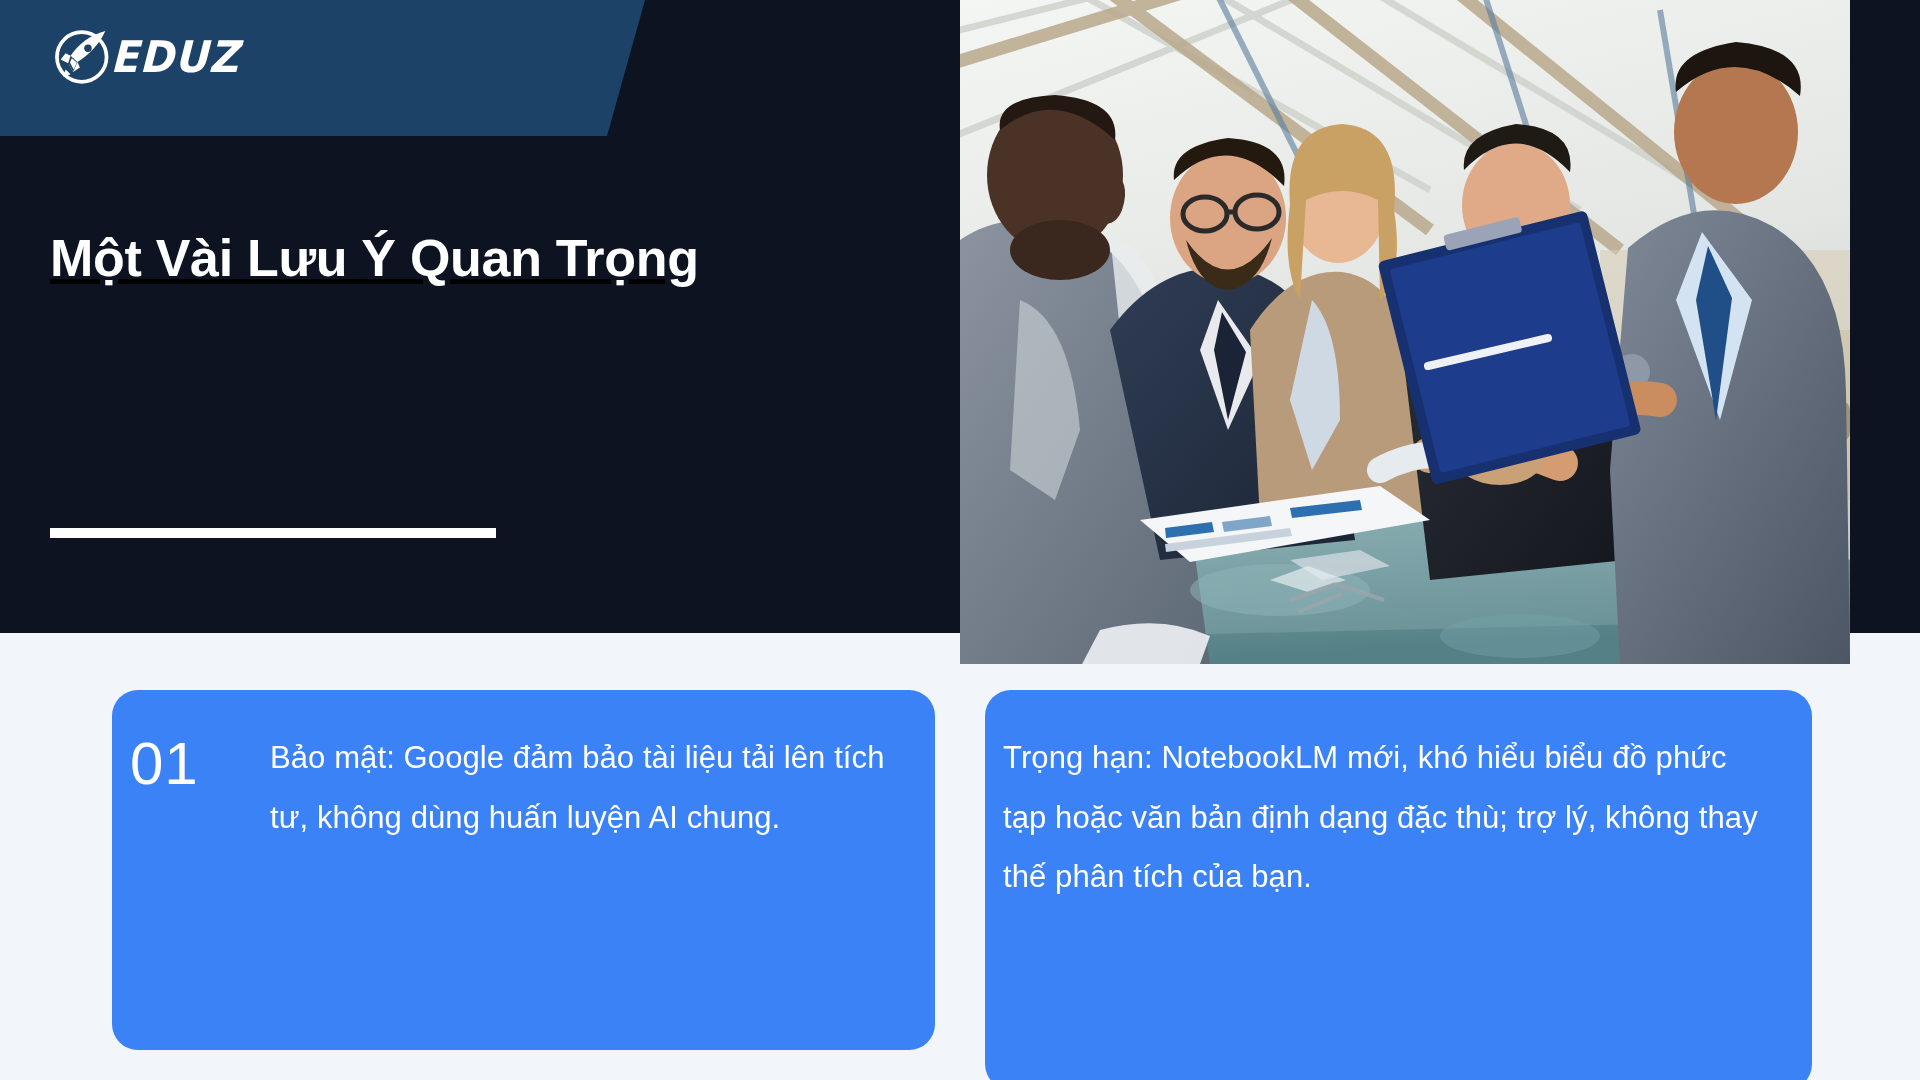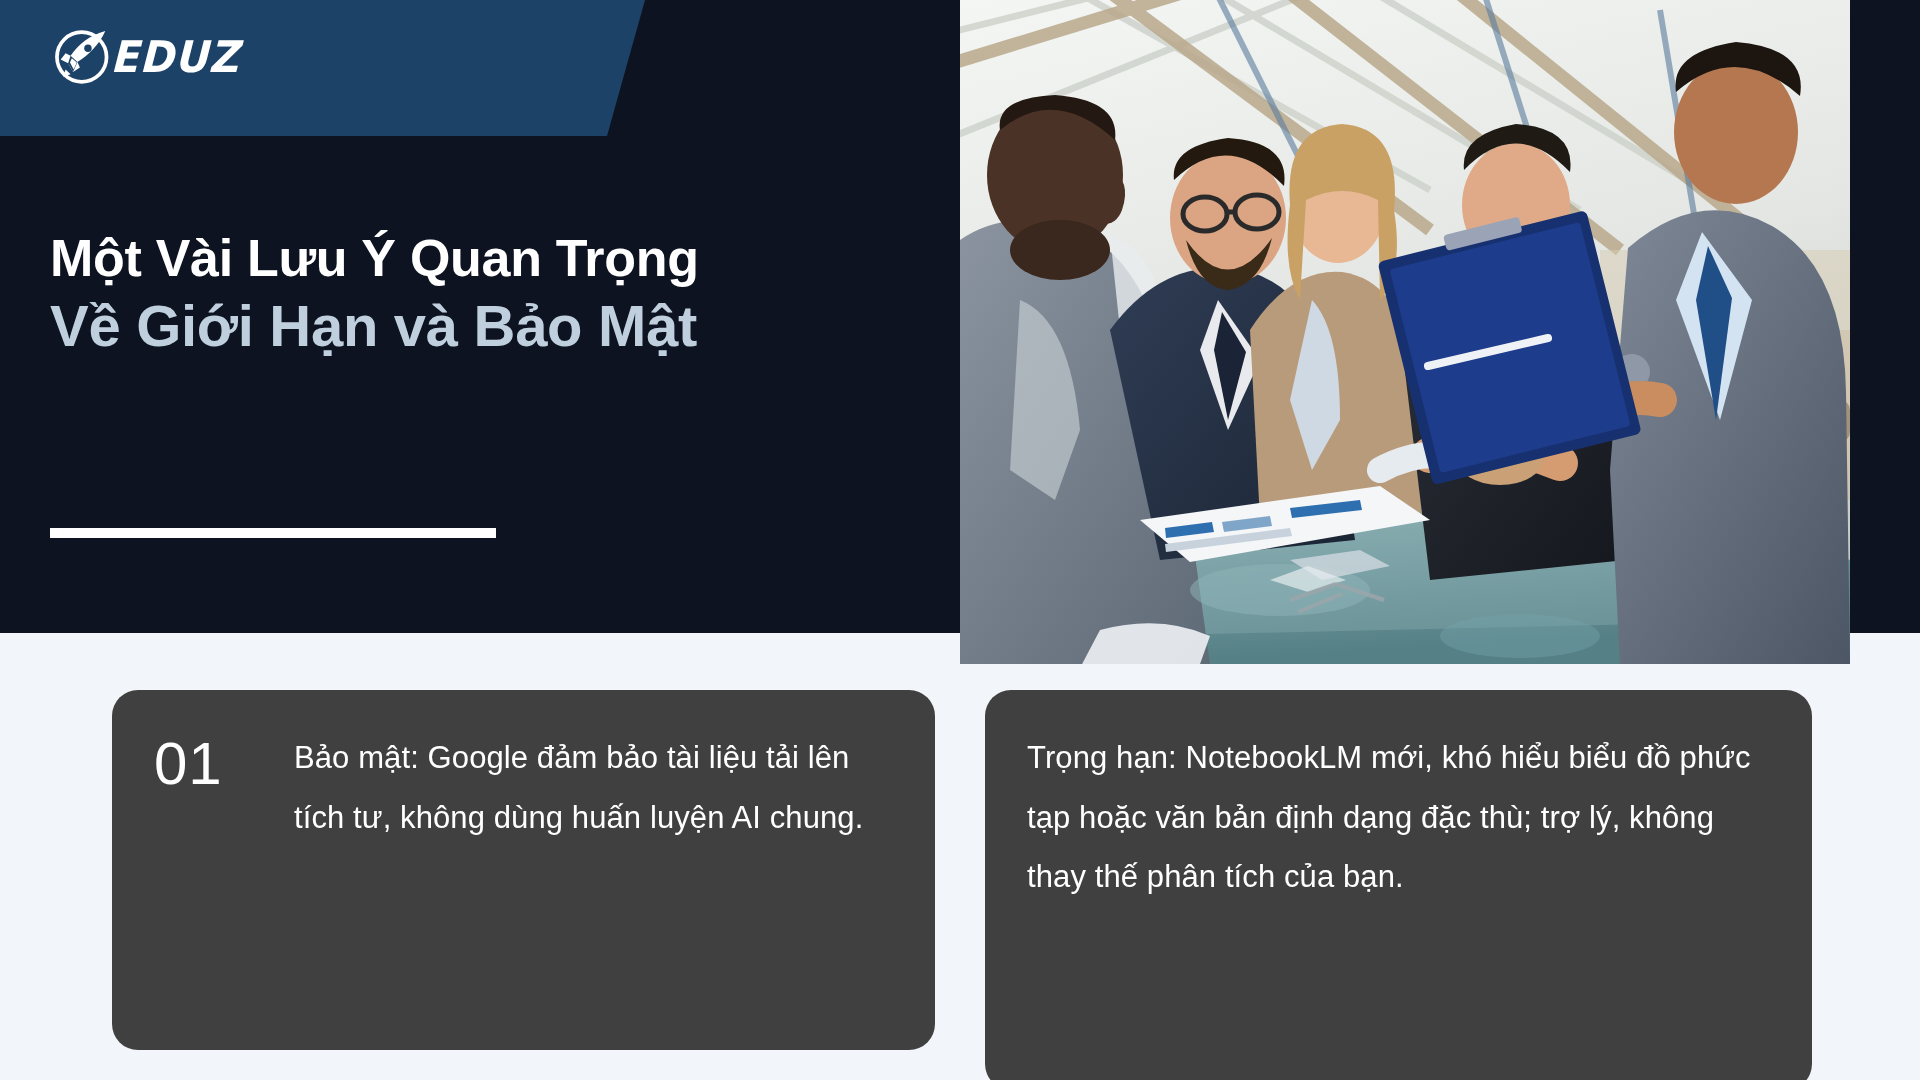--- a/index.html
+++ b/index.html
@@ -68,20 +68,21 @@
     transform: skewX(-4deg) scaleY(1.06);
     margin-left: -4px;
   }
 
   
   .title-block {
     position: absolute;
     left: 50px;
     top: 228px;
     width: 780px;
+    text-decoration: underline;
   }
 
   .title-line-1 {
     font-family: "Liberation Sans", sans-serif;
     font-size: 52px;
     font-weight: 700;
     color: #ffffff;
     line-height: 1.16;
     letter-spacing: -0.3px;
     white-space: nowrap;
@@ -124,26 +125,26 @@
     position: absolute;
     left: 0;
     top: 690px;
     width: 1920px;
     height: 390px;
   }
 
   .card {
     position: absolute;
     top: 0;
-    background: #404040;
+    background: #3b82f6;
     border-radius: 26px;
     box-sizing: border-box;
     display: flex;
     align-items: flex-start;
-    padding: 38px 40px 30px 42px;
+    padding: 38px 40px 30px 18px;
   }
 
   .card-1 {
     left: 112px;
     width: 823px;
     height: 360px;
   }
 
   .card-2 {
     left: 985px;
@@ -189,21 +190,20 @@
         <path d="M32 52 L40 59 L35 70 L29 59 Z" fill="#ffffff"></path>
         <circle cx="58" cy="36" r="6" fill="#1d4268"></circle>
         <path d="M22 70 L18 82 L30 78 Z" fill="#ffffff"></path>
       </svg>
       <div class="logo-word">EDUZ</div>
     </div>
   </div>
 
   <div class="title-block">
     <div class="title-line-1">Một Vài Lưu Ý Quan Trọng</div>
-    <div class="title-line-2">Về Giới Hạn và Bảo Mật</div>
   </div>
   <div class="title-rule"></div>
 
   <div class="photo">
     <svg viewBox="0 0 890 664" preserveAspectRatio="none" aria-hidden="true">
       <defs>
         <linearGradient id="skyg" x1="0" y1="0" x2="0.3" y2="1">
           <stop offset="0" stop-color="#f4f6f4"></stop>
           <stop offset="0.55" stop-color="#e3e6e2"></stop>
           <stop offset="1" stop-color="#c9cdc7"></stop>

